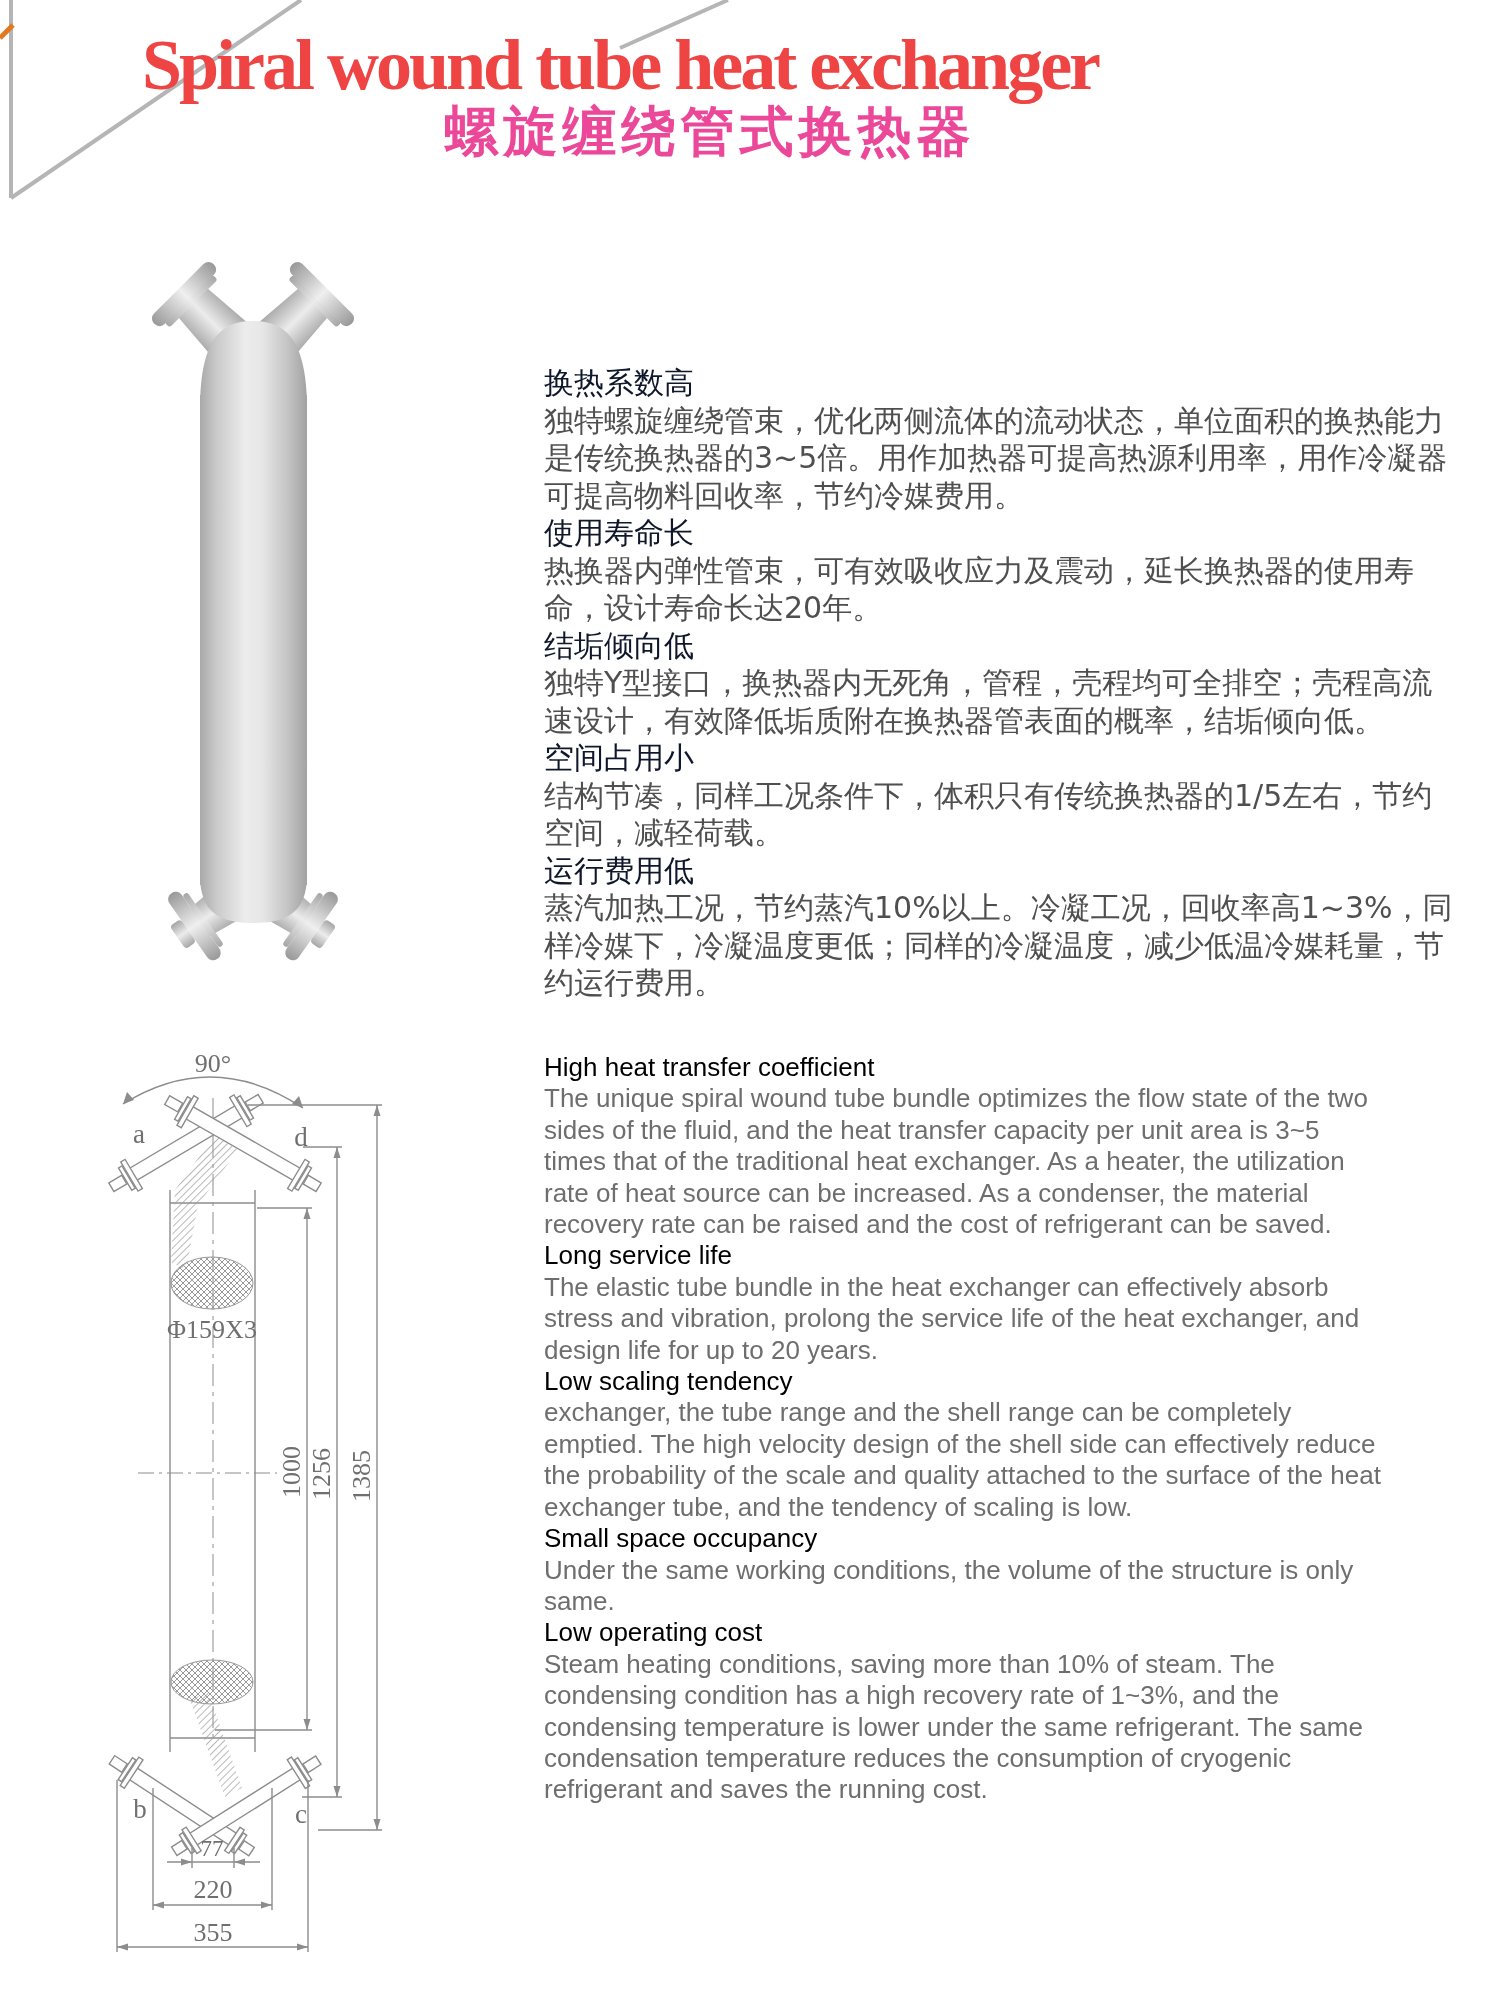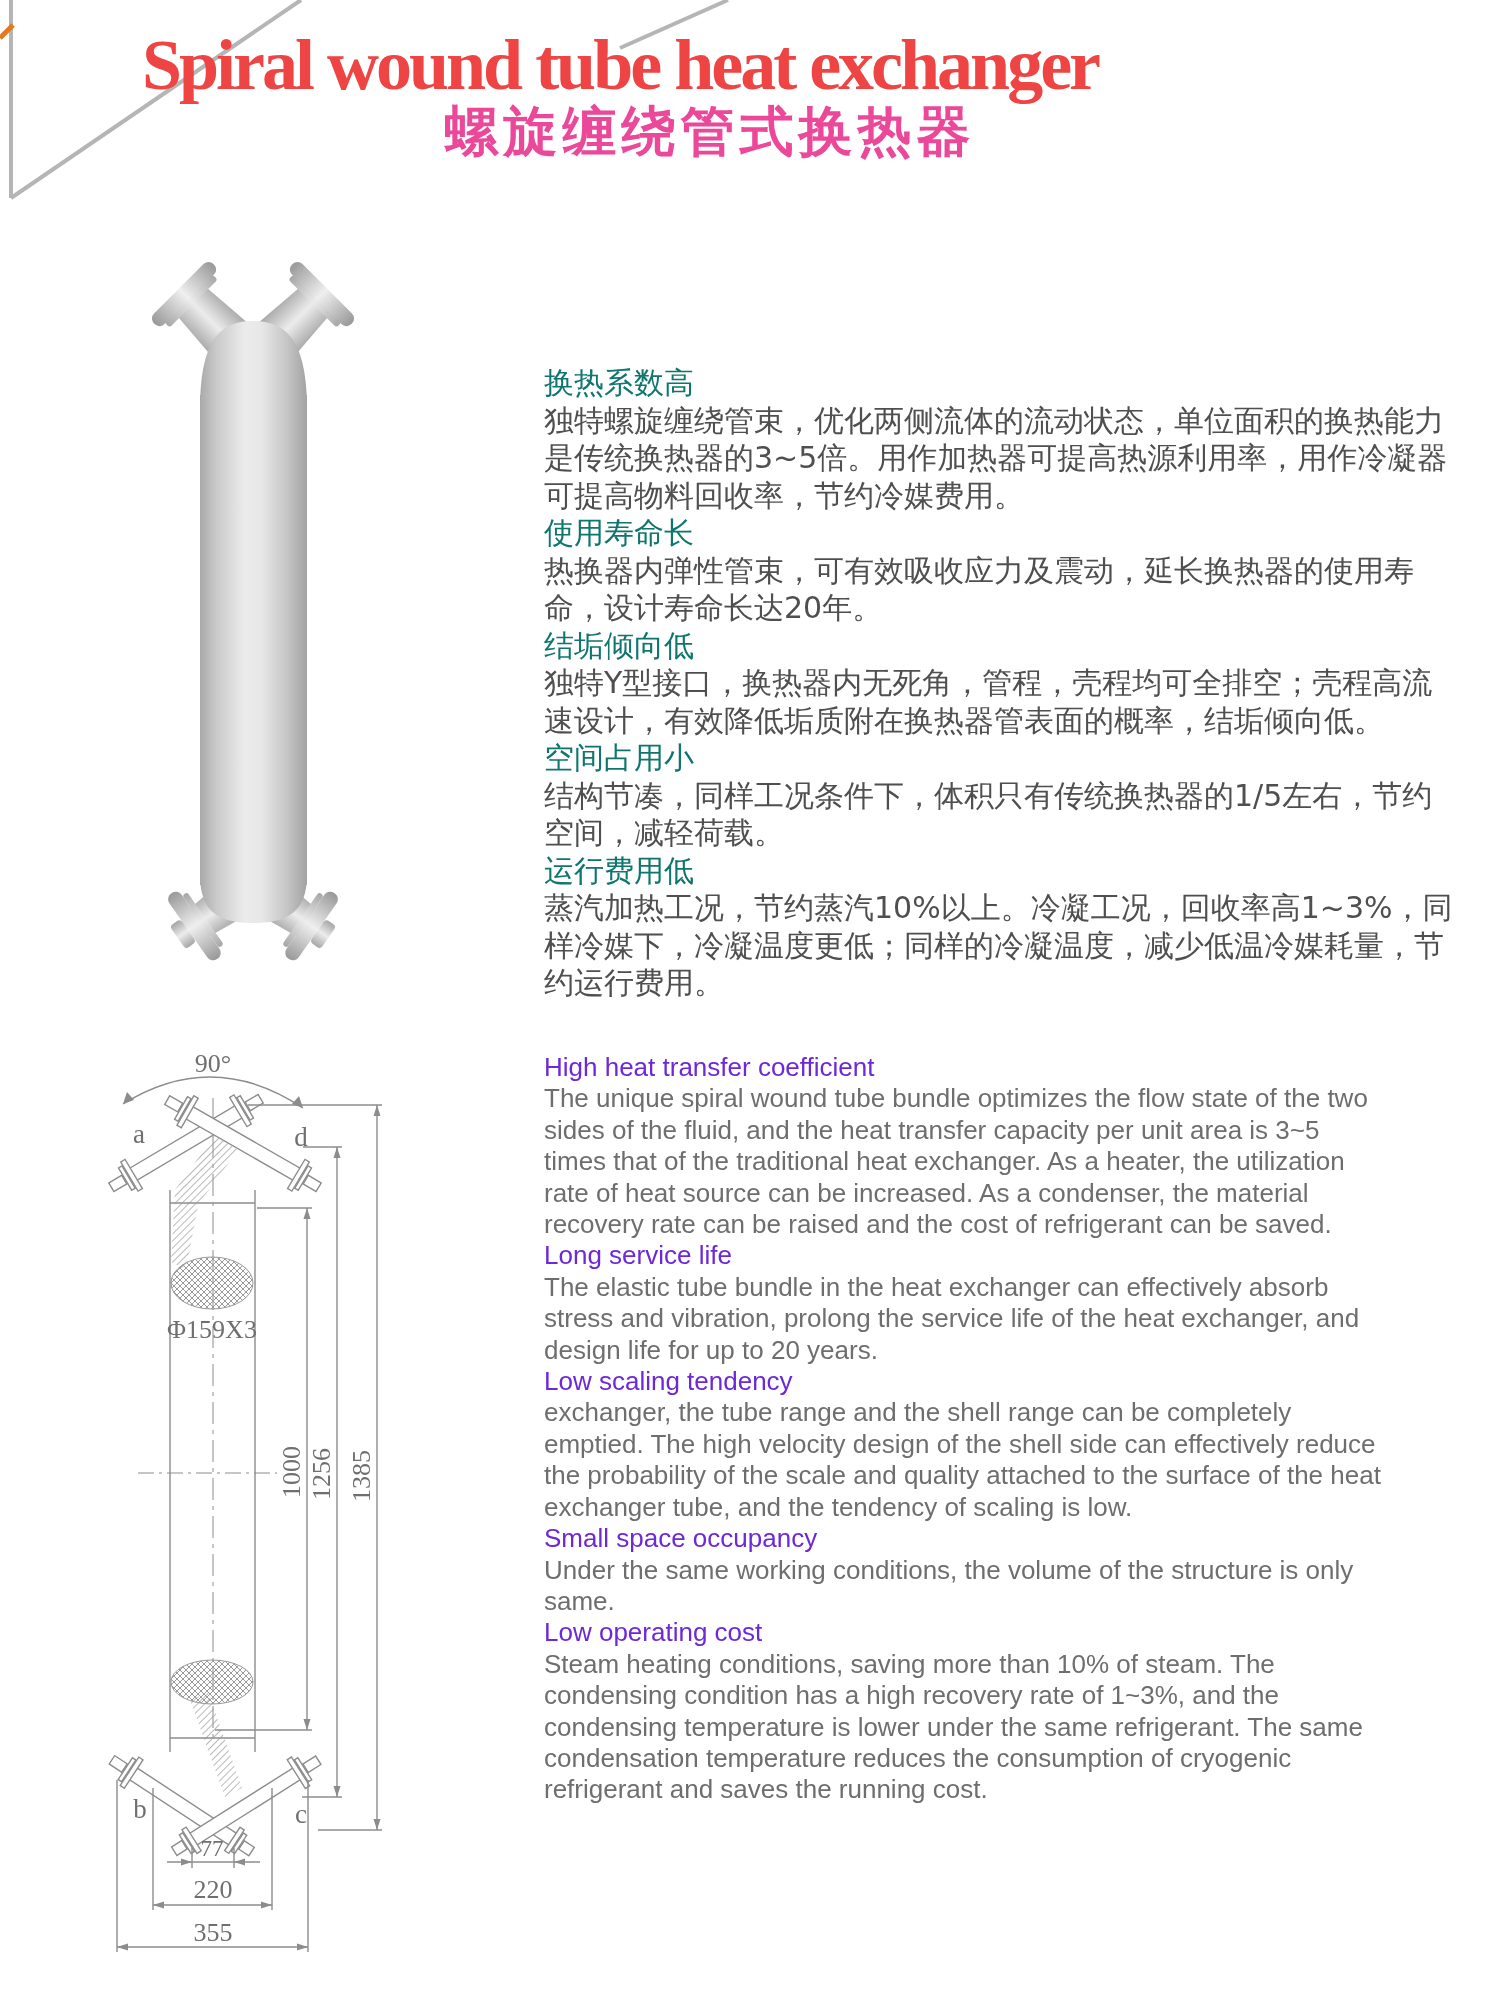--- a/index.html
+++ b/index.html
@@ -16,26 +16,26 @@
   #page-subtitle{
     left:390px;top:96px;width:640px;text-align:center;
     font-family:"DejaVu Sans", sans-serif;font-weight:700;
     font-size:54px;letter-spacing:5px;color:#ec4899;white-space:nowrap;
   }
   .feat-zh{
     left:544px;top:364px;width:910px;
     font-family:"DejaVu Sans", sans-serif;
     font-size:30px;line-height:37.5px;color:#4f4f4f;
   }
-  .feat-zh .feat-heading{color:#0f766e;}
+  .feat-zh .feat-heading{color:#0f172a;}
   .feat-en{
     left:544px;top:1052px;width:900px;
     font-size:26px;line-height:31.4px;color:#6e6e6e;
   }
-  .feat-en .feat-heading{color:#6d28d9;}
+  .feat-en .feat-heading{color:#000000;}
   .feat-line,.feat-heading{white-space:nowrap;}
   svg text{fill:#6f6f6f;}
   .dwg-num{font-family:"Liberation Serif", serif;font-size:26px;}
   .dwg-small{font-family:"Liberation Serif", serif;font-size:23px;}
   .dwg-letter{font-family:"Liberation Serif", serif;font-size:27px;}
 </style>
 </head>
 <body>
 
 <svg class="abs" style="left:0;top:0" width="760" height="260">

